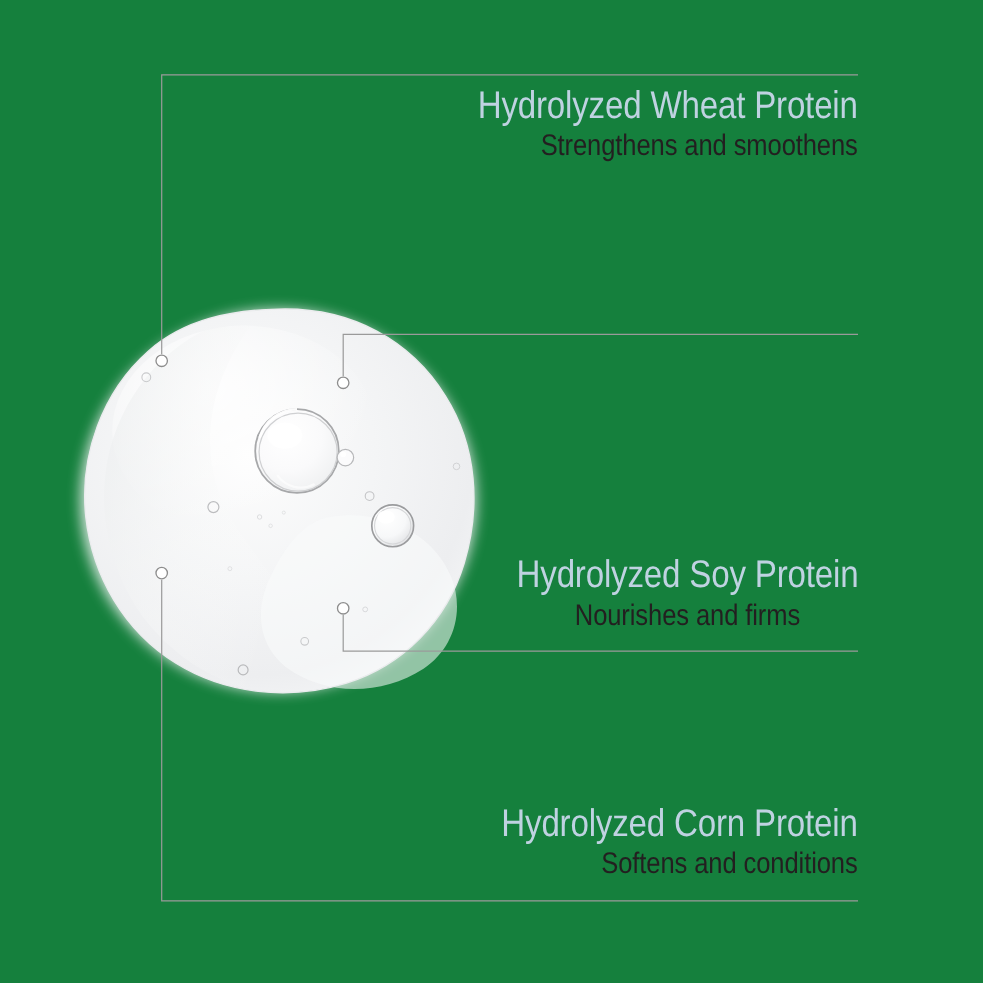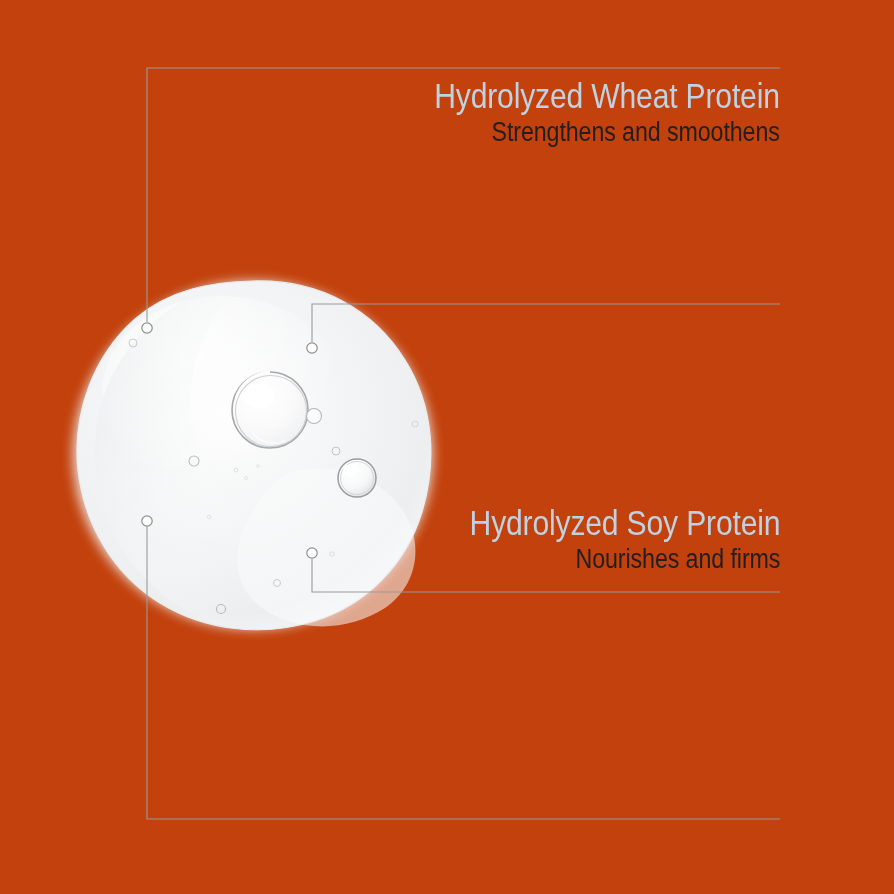--- a/index.html
+++ b/index.html
@@ -5,21 +5,21 @@
 <style>
   html, body {
     margin: 0;
     padding: 0;
     background: #ffffff;
   }
   #infographic {
     position: relative;
     width: 894px;
     height: 894px;
-    background: #c2410c;
+    background: #15803d;
     font-family: "Liberation Sans", "DejaVu Sans", sans-serif;
     overflow: hidden;
   }
   
   #gel-layer {
     position: absolute;
     left: 0; top: 0;
     width: 894px;
     height: 894px;
     pointer-events: none;
@@ -54,21 +54,21 @@
     font-family: "Liberation Sans Narrow", "Liberation Sans", "DejaVu Sans", sans-serif;
     font-size: 27px;
     font-weight: 400;
     letter-spacing: -0.1px;
     color: #231f20;
     transform: scaleX(0.86);
     transform-origin: right center;
   }
   #callout-1 { right: 114px; top:  78px; }
   #callout-2 { right: 114px; top: 313px; }
-  #callout-3 { right: 114px; top: 505px; }
+  #callout-3 { right: 114px; top: 505px; text-align: center; }
   #callout-4 { right: 114px; top: 731px; }
 </style>
 </head>
 <body>
 
 <div id="infographic">
 
   <svg id="gel-layer" viewBox="0 0 894 894">
     <defs>
       <radialGradient id="gelBody" cx="42%" cy="38%" r="72%">
@@ -198,14 +198,18 @@
     <span class="callout-title">Hydrolyzed Wheat Protein</span>
     <span class="callout-sub">Strengthens and smoothens</span>
   </div>
 
 
   <div class="callout" id="callout-3">
     <span class="callout-title">Hydrolyzed Soy Protein</span>
     <span class="callout-sub">Nourishes and firms</span>
   </div>
 
+  <div class="callout" id="callout-4">
+    <span class="callout-title">Hydrolyzed Corn Protein</span>
+    <span class="callout-sub">Softens and conditions</span>
+  </div>
 
 </div>
 
 </body></html>

